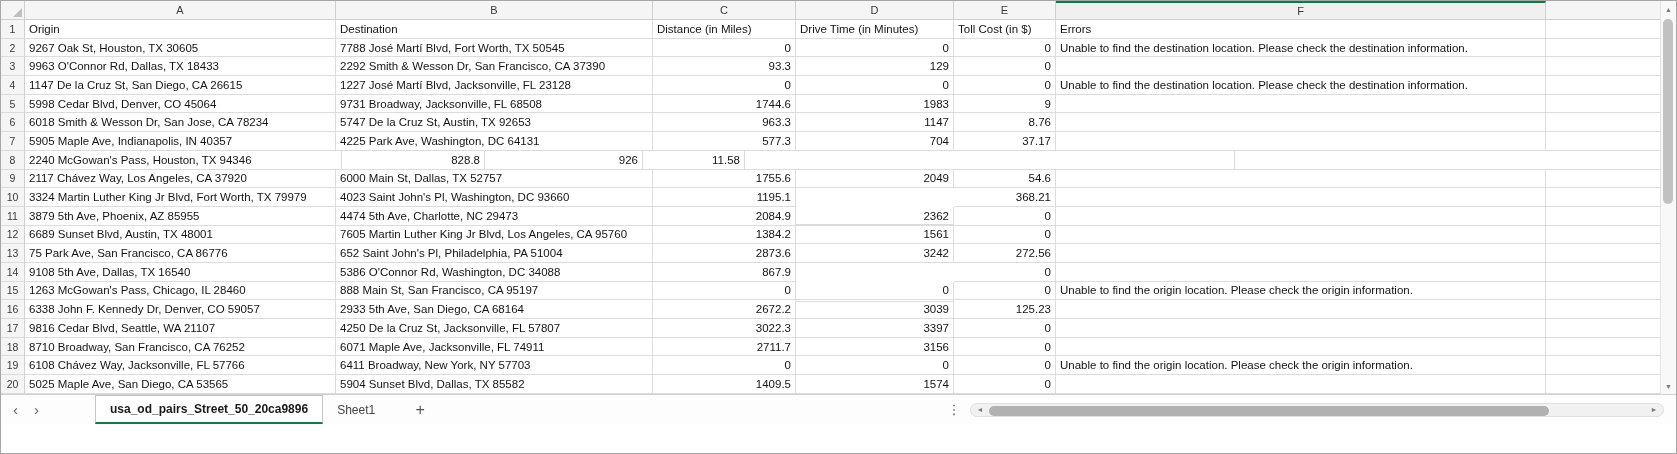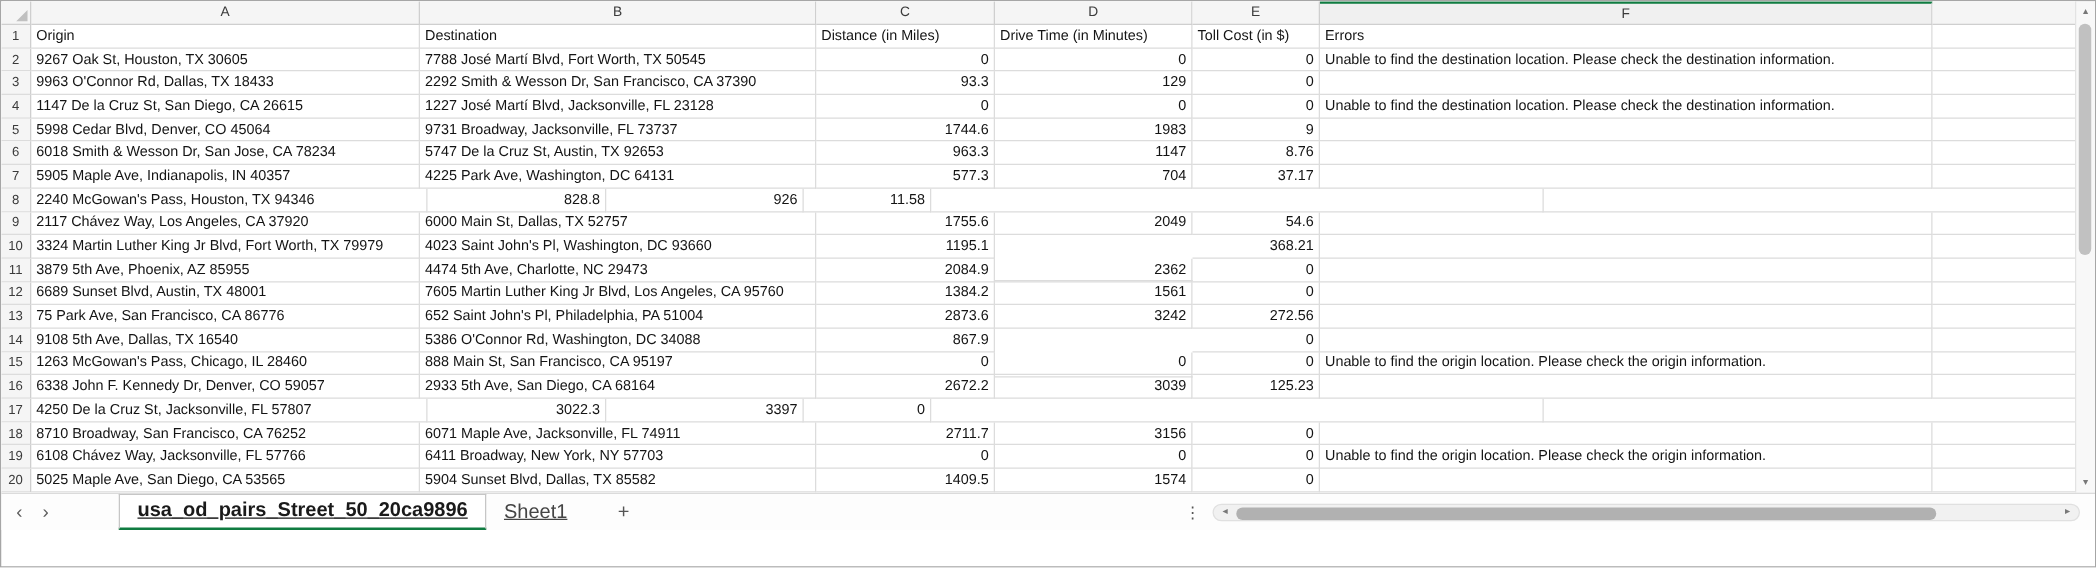--- a/index.html
+++ b/index.html
@@ -55,21 +55,21 @@
     font-size: 7px; color: #787878;
   }
   .vs-up { top: 0; } .vs-down { bottom: 0; }
   .vs-thumb { position: absolute; left: 2px; width: 10px; top: 18px; height: 185px; background: #c1c1c1; border-radius: 5px; }
 
   
   .bottombar { height: 30px; border-top: 1px solid #d0d0d0; background: #fdfdfd; display: flex; align-items: center; }
   .navarrows { display: flex; align-items: center; gap: 16px; padding: 0 12px; color: #5f5f5f; font-size: 15px; }
   .nav { cursor: default; line-height: 1; }
   .tabs { display: flex; align-items: stretch; height: 100%; margin-left: 44px; }
-  .tab { display: flex; align-items: center; padding: 0 14px; font-size: 16px; color: #444; background: transparent; text-decoration: underline; }
+  .tab { display: flex; align-items: center; padding: 0 14px; font-size: 12px; color: #444; background: transparent; }
   .tab-active {
     border: 1px solid #c6c6c6; border-bottom: 2px solid var(--accent, #107c41);
     font-weight: bold; color: #1a1a1a; background: #fff;
   }
   .add-btn { width: 30px; height: 100%; display: flex; align-items: center; justify-content: center; font-size: 16px; color: #555; margin-left: 16px; }
   .spacer { flex: 1; }
   .kebab { width: 20px; text-align: center; color: #555; font-size: 13px; }
   .hscroll { position: relative; width: 694px; height: 14px; flex: none; background: #f1f1f1; border: 1px solid #e0e0e0; border-radius: 7px; margin: 0 12px 0 6px; }
   .hs-arrow { position: absolute; top: 0; height: 100%; width: 14px; display: flex; align-items: center; justify-content: center; font-size: 7px; color: #787878; }
   .hs-left { left: 2px; } .hs-right { right: 2px; }
@@ -131,21 +131,21 @@
             <div class="cell" style="width: 317px;">1227 José Martí Blvd, Jacksonville, FL 23128</div>
             <div class="cell num" style="width: 143px;">0</div>
             <div class="cell num" style="width: 158px;">0</div>
             <div class="cell num" style="width: 102px;">0</div>
             <div class="cell" style="width: 490px;">Unable to find the destination location. Please check the destination information.</div>
             <div class="cell cell-fill"></div>
           </div>
           <div class="row">
             <div class="rowh">5</div>
             <div class="cell" style="width: 311px;">5998 Cedar Blvd, Denver, CO 45064</div>
-            <div class="cell" style="width: 317px;">9731 Broadway, Jacksonville, FL 73737</div>
+            <div class="cell" style="width: 317px;">9731 Broadway, Jacksonville, FL 68508</div>
             <div class="cell num" style="width: 143px;">1744.6</div>
             <div class="cell num" style="width: 158px;">1983</div>
             <div class="cell num" style="width: 102px;">9</div>
             <div class="cell" style="width: 490px;"></div>
             <div class="cell cell-fill"></div>
           </div>
           <div class="row">
             <div class="rowh">6</div>
             <div class="cell" style="width: 311px;">6018 Smith &amp; Wesson Dr, San Jose, CA 78234</div>
             <div class="cell" style="width: 317px;">5747 De la Cruz St, Austin, TX 92653</div>
@@ -249,20 +249,21 @@
             <div class="cell" style="width: 311px;">6338 John F. Kennedy Dr, Denver, CO 59057</div>
             <div class="cell" style="width: 317px;">2933 5th Ave, San Diego, CA 68164</div>
             <div class="cell num" style="width: 143px;">2672.2</div>
             <div class="cell num" style="width: 158px;">3039</div>
             <div class="cell num" style="width: 102px;">125.23</div>
             <div class="cell" style="width: 490px;"></div>
             <div class="cell cell-fill"></div>
           </div>
           <div class="row">
             <div class="rowh">17</div>
+            <div class="cell" style="width: 311px;">9816 Cedar Blvd, Seattle, WA 21107</div>
             <div class="cell" style="width: 317px;">4250 De la Cruz St, Jacksonville, FL 57807</div>
             <div class="cell num" style="width: 143px;">3022.3</div>
             <div class="cell num" style="width: 158px;">3397</div>
             <div class="cell num" style="width: 102px;">0</div>
             <div class="cell" style="width: 490px;"></div>
             <div class="cell cell-fill"></div>
           </div>
           <div class="row">
             <div class="rowh">18</div>
             <div class="cell" style="width: 311px;">8710 Broadway, San Francisco, CA 76252</div>

